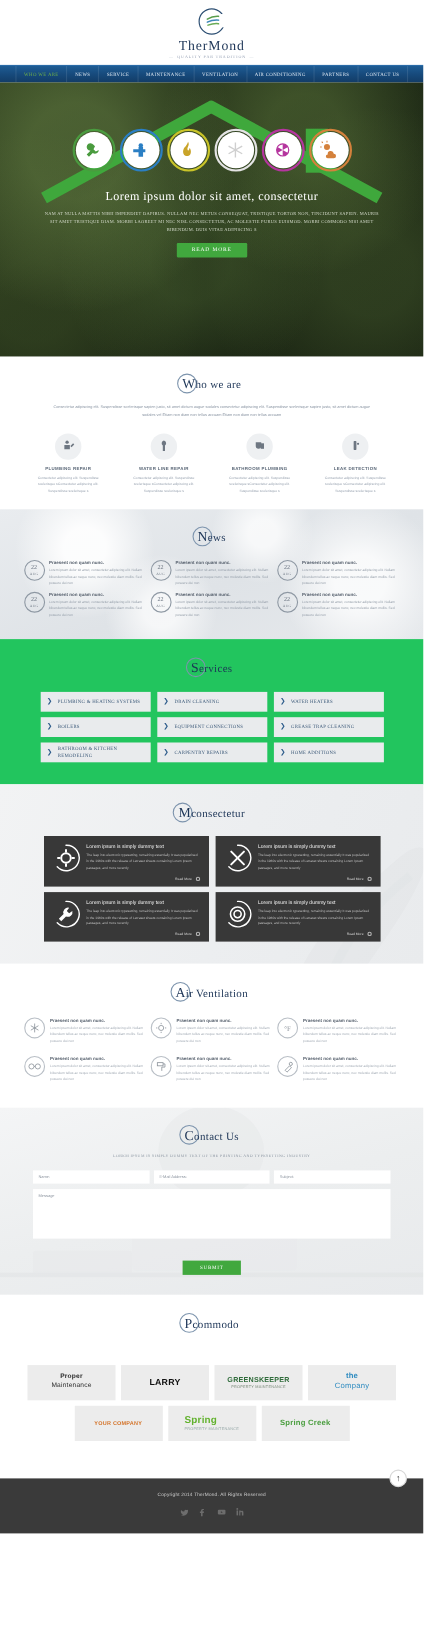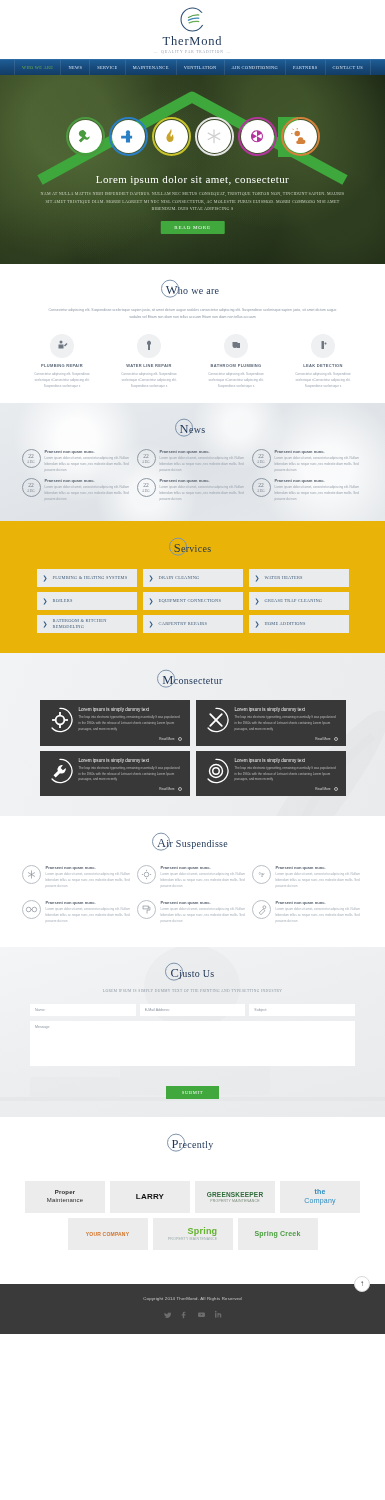--- a/index.html
+++ b/index.html
@@ -38,21 +38,21 @@
     color:#dfe9f3; text-transform:uppercase;
     padding:0 7px; display:flex; align-items:center;
     border-right:1px solid rgba(255,255,255,.10);
     white-space:nowrap; cursor:pointer;
   }
   .nav-item:first-child { border-left:1px solid rgba(255,255,255,.10); }
   .nav-item.active { color:#6fb04a; }
 
   
   .hero {
-    position:relative; height:189px; overflow:hidden;
+    position:relative; height:249px; overflow:hidden;
     background:
       radial-gradient(circle at 18% 25%, rgba(120,150,80,.45) 0 12%, transparent 40%),
       radial-gradient(circle at 72% 18%, rgba(110,140,70,.40) 0 10%, transparent 38%),
       radial-gradient(circle at 45% 65%, rgba(90,120,60,.35) 0 14%, transparent 45%),
       radial-gradient(circle at 88% 70%, rgba(100,130,65,.30) 0 10%, transparent 40%),
       radial-gradient(circle at 8% 80%, rgba(90,115,55,.30) 0 9%, transparent 38%),
       linear-gradient(150deg,#2b3a1c 0%,#1b2614 45%,#141c0f 100%);
   }
   .hero-roof { position:absolute; inset:0; }
   .hero-icons {
@@ -148,21 +148,21 @@
     border:1px solid #8e98a3; display:flex; flex-direction:column;
     align-items:center; justify-content:center; color:#6c7682;
     font-family:"Liberation Serif", serif;
   }
   .news-date .d { font-size:5.5px; line-height:1; }
   .news-date .m { font-size:3.2px; letter-spacing:.3px; margin-top:.5px; }
   .news-h { font-size:4.1px; font-weight:bold; color:#56606d; margin-bottom:2px; }
   .news-p { font-size:3.05px; line-height:1.95; color:#97a0ab; }
 
   
-  .services { background:#eab308; padding:17px 0 20px; }
+  .services { background:#22c55e; padding:17px 0 20px; }
   .svc-grid {
     display:flex; flex-wrap:wrap; justify-content:center;
     gap:5px 6px; margin-top:13px; padding:0 32px;
   }
   .svc-item {
     width:100px; min-height:18px; background:#e9ebed;
     display:flex; align-items:center; gap:5px; padding:3px 6px;
     cursor:pointer;
   }
   .svc-arrow { color:#2f5d8c; font-size:6px; line-height:1; flex:0 0 auto; }
@@ -595,21 +595,21 @@
           <div class="mbox-h">Lorem ipsum is simply dummy text</div>
           <div class="mbox-p">The leap into electronic typesetting, remaining essentially It was popularised in the 1960s with the release of Letraset sheets containing Lorem Ipsum passages, and more recently</div>
           <div class="mbox-more"><span>Read More</span><span class="dot"></span></div>
         </div>
       </div>
     </div>
 </section>
 
 <section class="aircon">
   <div class="title-row">
-    <span class="title-circ"><span class="sec-title"><span class="cap">A</span><span>ir Suspendisse</span></span></span>
+    <span class="title-circ"><span class="sec-title"><span class="cap">A</span><span>ir Ventilation</span></span></span>
   </div>
   <div class="ac-grid" id="ac-grid">
       <div class="ac-item">
         <div class="ac-circ">
           <svg width="15" height="15" viewBox="0 0 26 26">
             <g stroke="#8d949c" stroke-width="1.3">
               <line x1="13" y1="6" x2="13" y2="20"></line>
               <line x1="7" y1="9.5" x2="19" y2="16.5"></line>
               <line x1="19" y1="9.5" x2="7" y2="16.5"></line>
             </g>
@@ -689,39 +689,39 @@
 </section>
 
 <section class="contact">
   <svg style="position:absolute;left:0;top:0;width:385px;height:170px;opacity:.35" viewBox="0 0 385 170">
     <ellipse cx="192" cy="40" rx="48" ry="42" fill="#e2e4e6"></ellipse>
     <rect x="120" y="78" width="150" height="70" rx="4" fill="#e7e9ea"></rect>
     <rect x="30" y="130" width="90" height="22" rx="3" fill="#e4e6e8"></rect>
     <rect x="0" y="150" width="385" height="4" fill="#dcdee0"></rect>
   </svg>
   <div class="title-row" style="position:relative;z-index:2">
-    <span class="title-circ"><span class="sec-title"><span class="cap">C</span><span>justo Us</span></span></span>
+    <span class="title-circ"><span class="sec-title"><span class="cap">C</span><span>ontact Us</span></span></span>
   </div>
   <div class="contact-sub" style="position:relative;z-index:2">LOREM IPSUM IS SIMPLY DUMMY TEXT OF THE PRINTING AND TYPESETTING INDUSTRY</div>
   <div class="form-row" style="position:relative;z-index:2">
     <input class="fld" placeholder="Name:" style="">
     <input class="fld" placeholder="E-Mail Address:" style="">
     <input class="fld" placeholder="Subject:" style="">
   </div>
   <div class="ta-row" style="position:relative;z-index:2">
     <textarea class="ta" placeholder="Message" style=""></textarea>
   </div>
   <div class="submit-wrap" style="position:relative;z-index:2">
     <button class="submit">Submit</button>
   </div>
 </section>
 
 <section class="partners">
   <div class="title-row">
-    <span class="title-circ"><span class="sec-title"><span class="cap">P</span><span>recently</span></span></span>
+    <span class="title-circ"><span class="sec-title"><span class="cap">P</span><span>commodo</span></span></span>
   </div>
   <div class="p-grid" id="p-grid">
       <div class="p-cell">
         <div style="text-align:center;line-height:1.25">
           <div style="font-weight:bold;color:#2b2b2b;font-size:6px;letter-spacing:.2px">Proper</div>
           <div style="color:#2b2b2b;font-size:6px;letter-spacing:.2px">Maintenance</div>
         </div>
       </div>
       <div class="p-cell">
         <div style="text-align:center;line-height:1.25">
@@ -741,21 +741,21 @@
           <div style="color:#2e8bc0;font-size:7px;letter-spacing:.2px">Company</div>
         </div>
       </div>
       <div class="p-cell">
         <div style="text-align:center;line-height:1.25">
           <div style="font-weight:bold;color:#d4742a;font-size:5px;letter-spacing:.2px">YOUR COMPANY</div>
           <div style="color:#333;font-size:5px;letter-spacing:.2px"></div>
         </div>
       </div>
       <div class="p-cell">
-        <div style="text-align:right;line-height:1.25">
+        <div style="text-align:left;line-height:1.25">
           <div style="font-weight:bold;color:#62b22e;font-size:9px;letter-spacing:.2px">Spring</div>
           <div style="color:#9aa;font-size:3.5px;letter-spacing:.2px">PROPERTY MAINTENANCE</div>
         </div>
       </div>
       <div class="p-cell">
         <div style="text-align:center;line-height:1.25">
           <div style="font-weight:bold;color:#4a9e3f;font-size:7px;letter-spacing:.2px">Spring Creek</div>
           <div style="color:#4a9e3f;font-size:4px;letter-spacing:.2px"></div>
         </div>
       </div>

